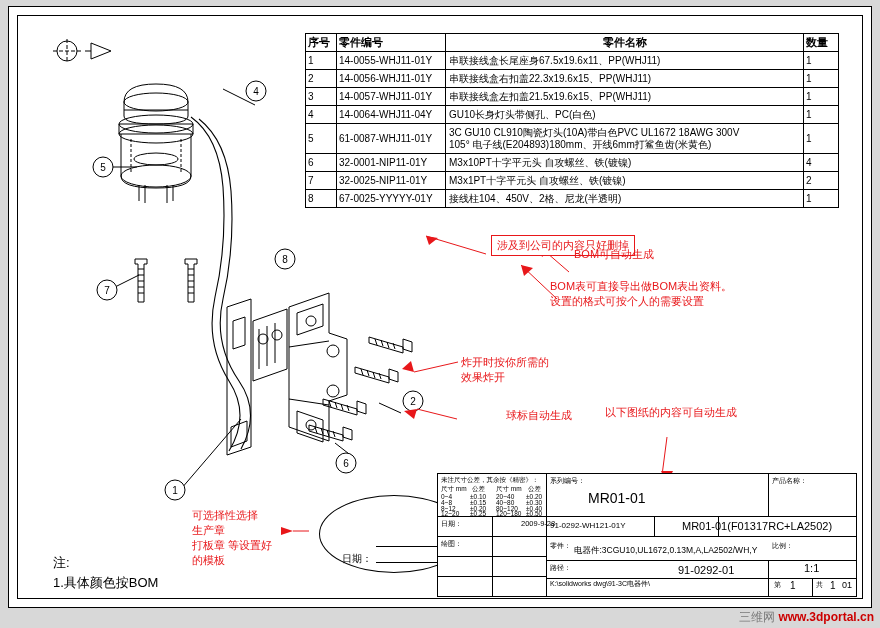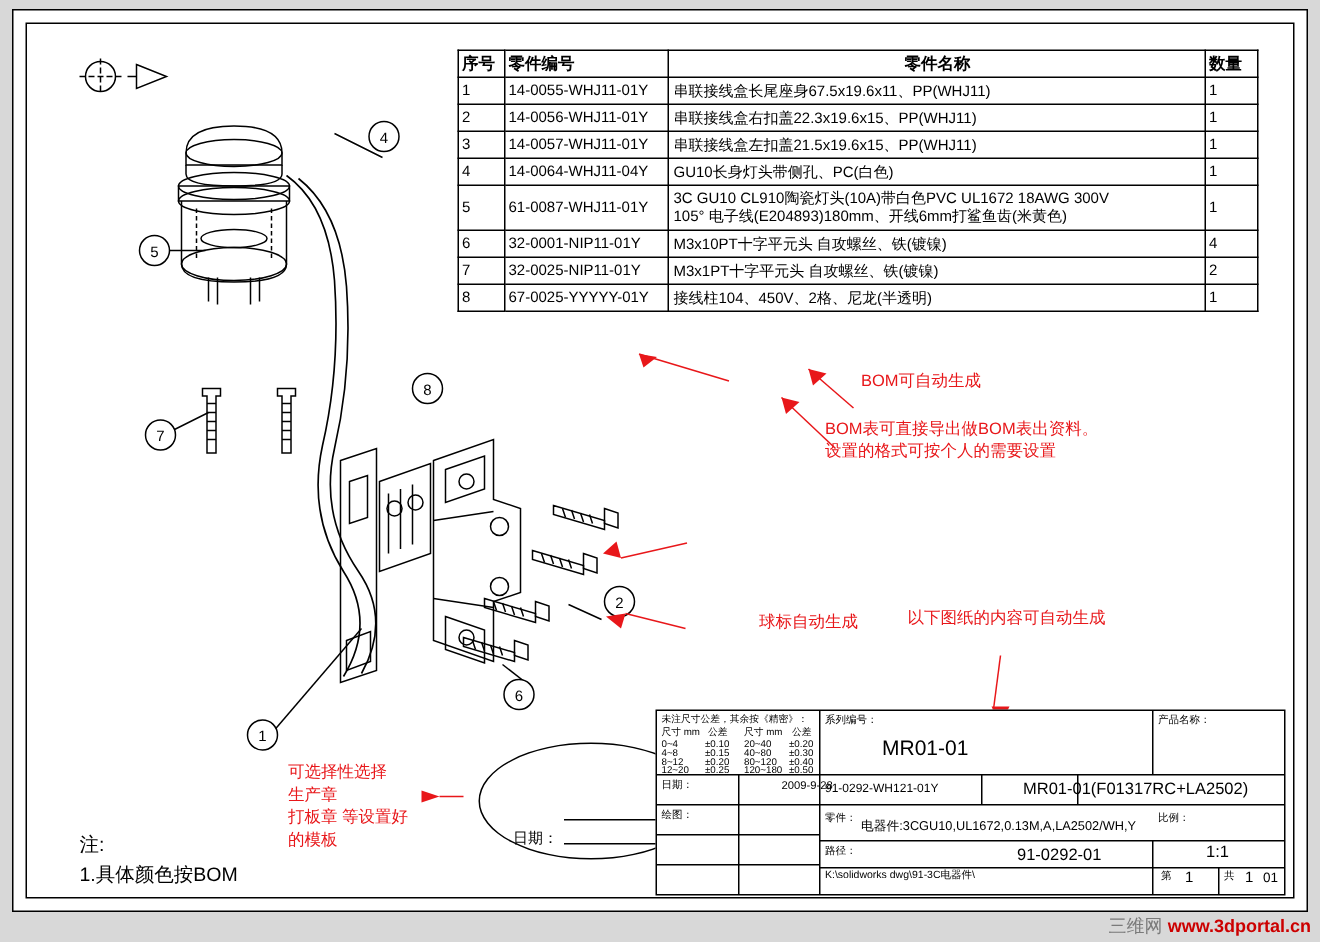--- a/index.html
+++ b/index.html
@@ -267,23 +267,26 @@
         </tr>
       <tr>
           <td class="c-no">8</td>
           <td class="c-code">67-0025-YYYYY-01Y</td>
           <td class="c-name">接线柱104、450V、2格、尼龙(半透明)</td>
           <td class="c-qty">1</td>
         </tr>
     </tbody>
   </table>
 
+  <div class="anno-box" style="left:482px;top:228px;">涉及到公司的内容只好删掉</div>
   <div class="anno" style="left:565px;top:240px;">BOM可自动生成</div>
   <div class="anno" style="left:541px;top:272px;">BOM表可直接导出做BOM表出资料。
 设置的格式可按个人的需要设置</div>
+  <div class="anno" style="left:452px;top:348px;">炸开时按你所需的
+效果炸开</div>
   <div class="anno" style="left:452px;top:401px;margin-left:45px;">球标自动生成</div>
   <div class="anno" style="left:596px;top:398px;">以下图纸的内容可自动生成</div>
   <div class="anno" style="left:183px;top:501px;">可选择性选择
 生产章
 打板章  等设置好
 的模板</div>
 
   <div class="stamp">
     <div class="stamp-t" style="top:56px;font-size:10px;text-align:left;padding-left:22px;">日期：</div>
     <div style="position:absolute;left:56px;top:50px;width:70px;border-bottom:1px solid #000;"></div>

